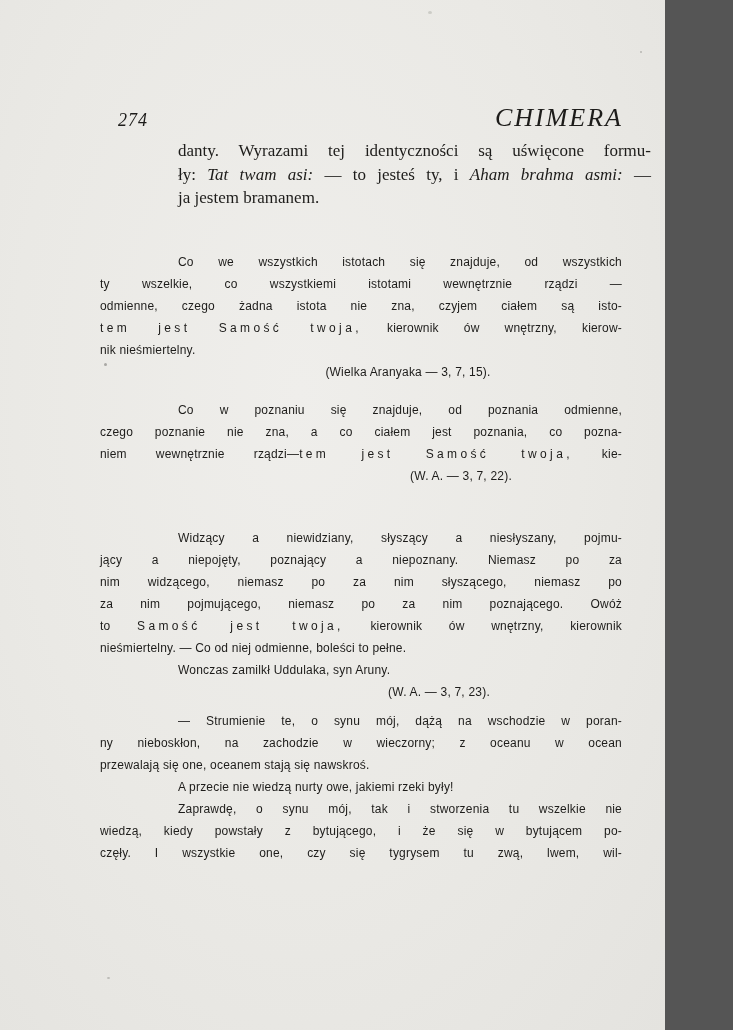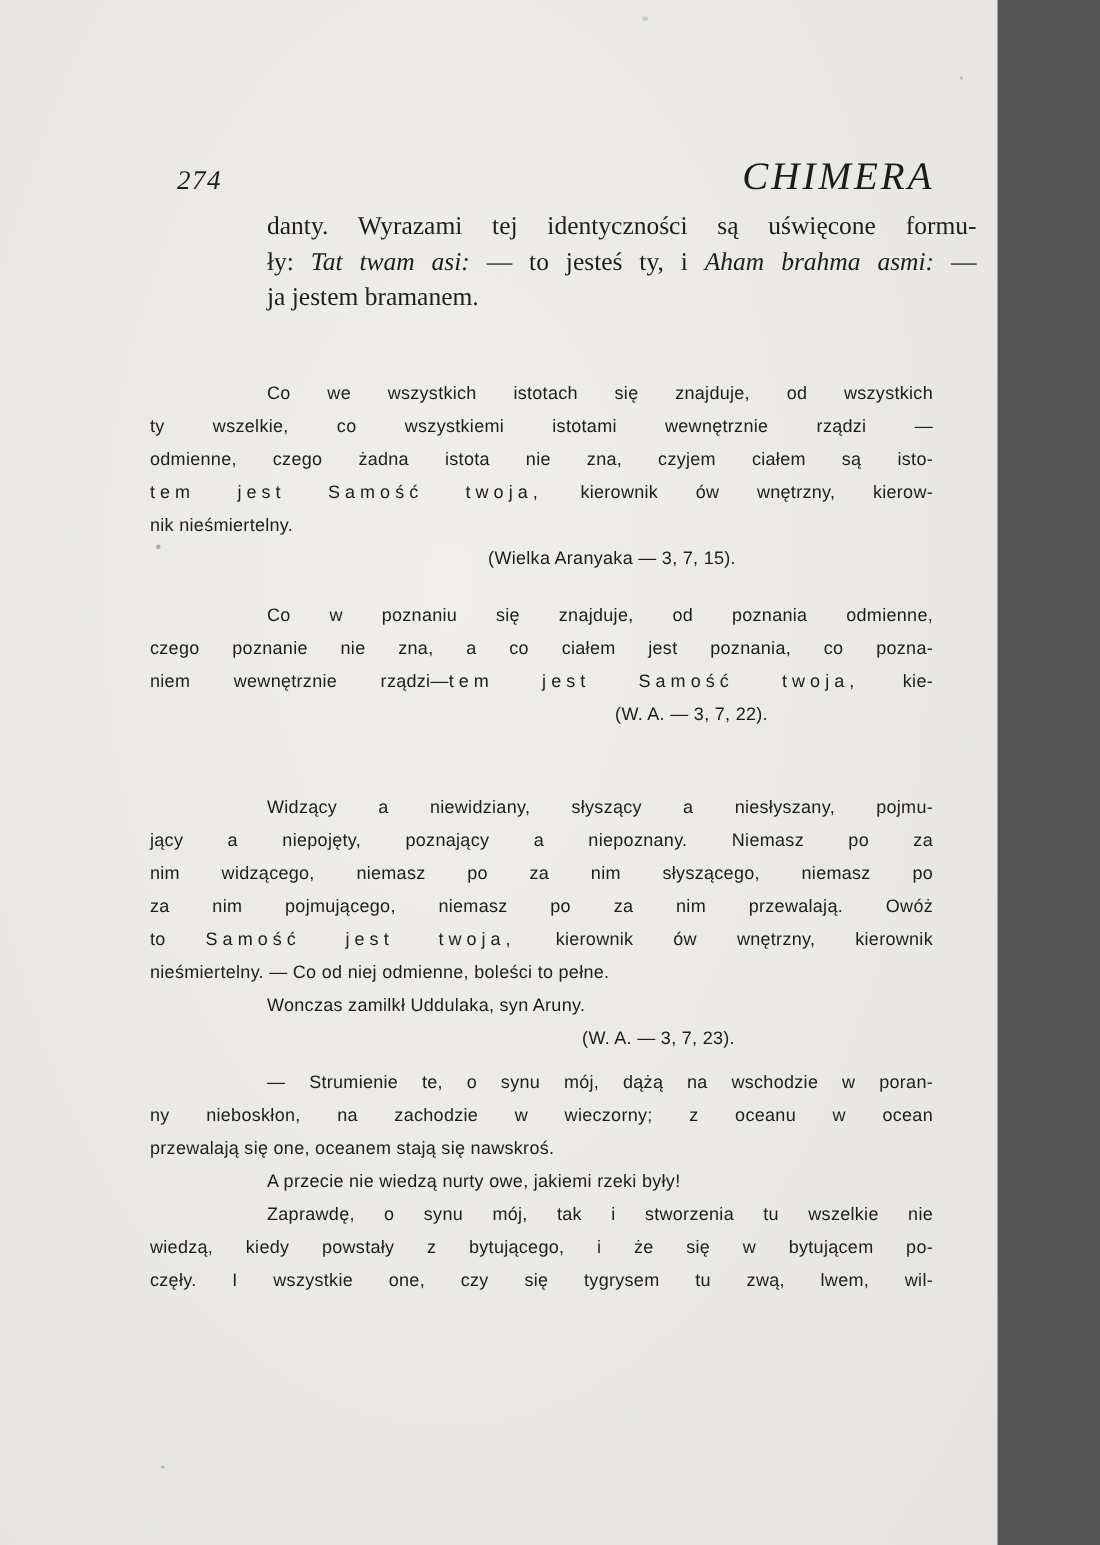--- a/index.html
+++ b/index.html
@@ -72,21 +72,21 @@
         <div class="ln"><span>niem wewnętrznie rządzi—</span><span class="sp">tem jest Samość twoja,</span><span> kie-</span></div>
       </div>
     <div class="ln attr a2">(W. A. — 3, 7, 22).</div>
   </section>
 
   <section class="block sansblock" style="top:527px">
     <div>
         <div class="ln ind"><span>Widzący a niewidziany, słyszący a niesłyszany, pojmu-</span></div>
         <div class="ln"><span>jący a niepojęty, poznający a niepoznany.  Niemasz po za</span></div>
         <div class="ln"><span>nim widzącego, niemasz po za nim słyszącego, niemasz po</span></div>
-        <div class="ln"><span>za nim pojmującego, niemasz po za nim przewalają.  Owóż</span></div>
+        <div class="ln"><span>za nim pojmującego, niemasz po za nim poznającego.  Owóż</span></div>
         <div class="ln"><span>to </span><span class="sp">Samość jest twoja,</span><span> kierownik ów wnętrzny, kierownik</span></div>
         <div class="ln last"><span>nieśmiertelny. — Co od niej odmienne, boleści to pełne.</span></div>
         <div class="ln ind last"><span>Wonczas zamilkł Uddulaka, syn Aruny.</span></div>
       </div>
     <div class="ln attr a3">(W. A. — 3, 7, 23).</div>
   </section>
 
   <section class="block sansblock" style="top:710px">
       <div class="ln ind"><span>— Strumienie te, o synu mój, dążą na wschodzie w poran-</span></div>
       <div class="ln"><span>ny nieboskłon, na zachodzie w wieczorny; z oceanu w ocean</span></div>

